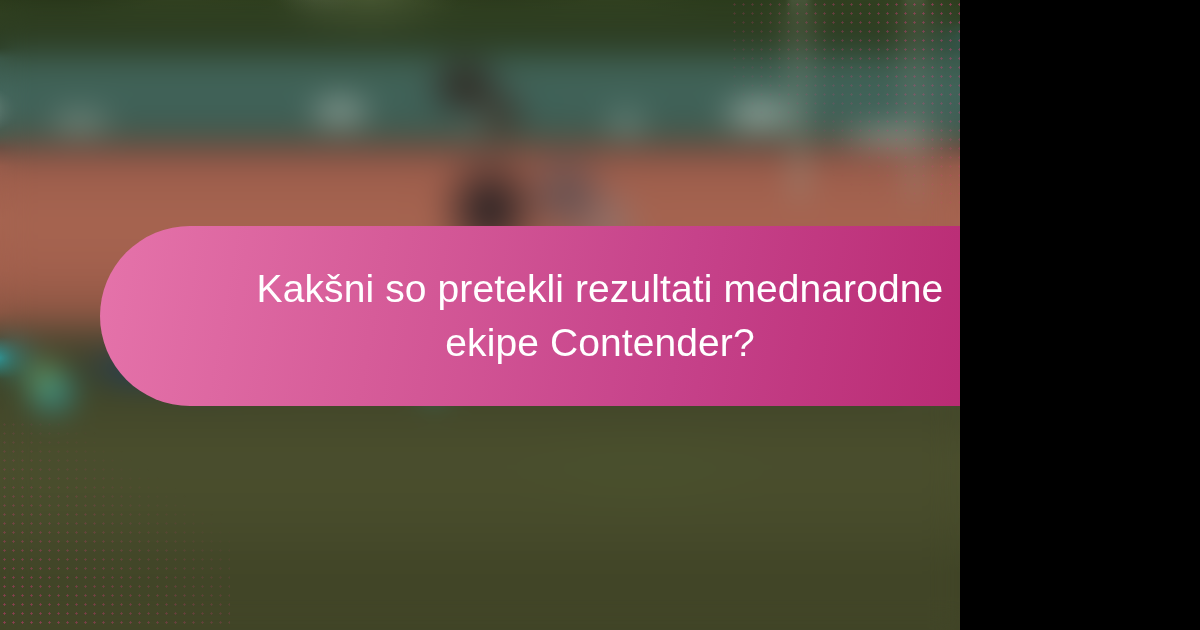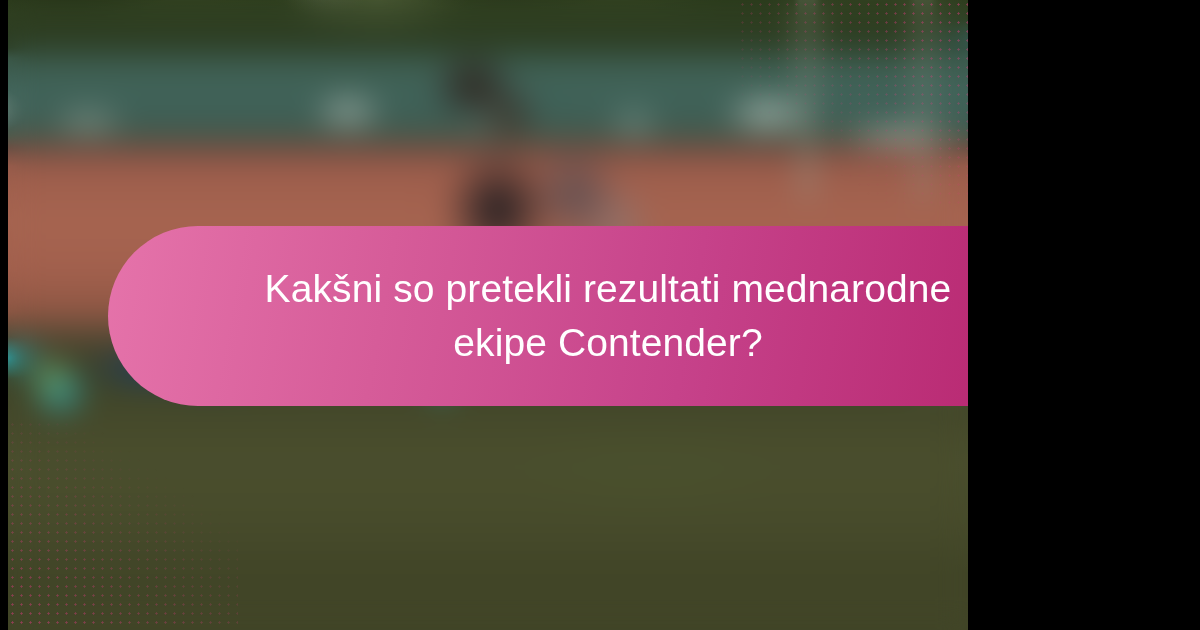--- a/index.html
+++ b/index.html
@@ -6,21 +6,20 @@
     margin: 0;
     padding: 0;
     background: #000;
   }
   #stage {
     position: relative;
     width: 960px;
     height: 630px;
     overflow: hidden;
     font-family: "Liberation Sans", sans-serif;
-    margin-left: 8px;
   }
 
   
   .bg-layer {
     position: absolute;
     inset: -60px;
     filter: blur(0px);
   }
 
   

